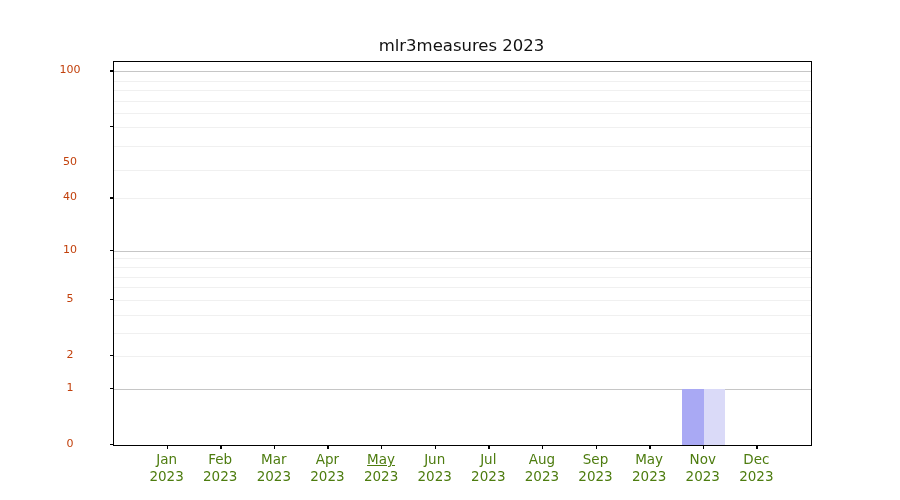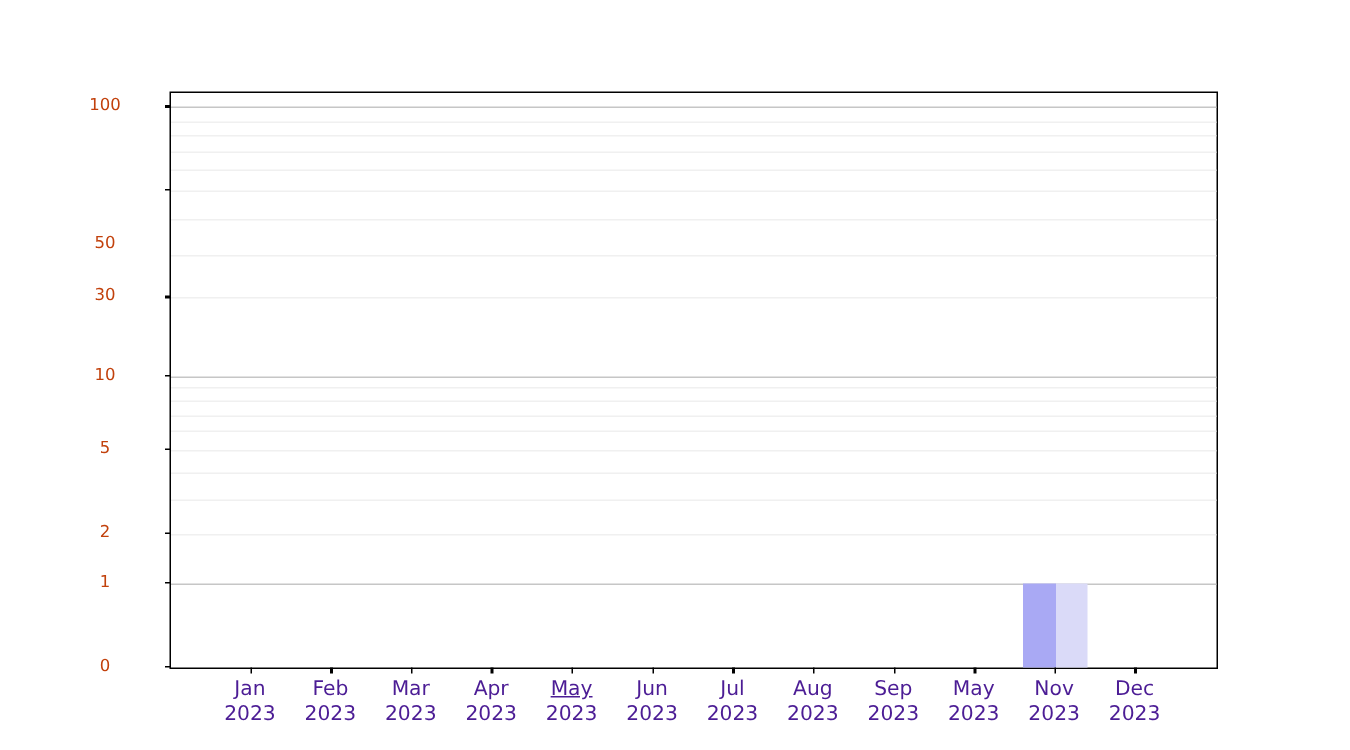--- a/index.html
+++ b/index.html
@@ -20,35 +20,36 @@
   .grid.minor{background:#f0f0f0;}
   .bar{position:absolute;}
   .ytick{position:absolute;width:4px;height:1.4px;background:#000000;}
   .xtick{position:absolute;width:1.4px;height:4px;background:#000000;}
   .ylab{
     position:absolute;left:38px;width:64px;text-align:center;
     font-size:11px;line-height:18px;color:#c2410c;
   }
   .xlab{
     position:absolute;width:64px;text-align:center;
-    font-size:13.5px;line-height:17px;color:#4c1d95;
+    font-size:13.5px;line-height:17px;color:#4d7c0f;
   }
   #legend{
     position:absolute;left:379px;top:391px;
     background:#ffffff;border:1px solid #cccccc;border-radius:4px;
     padding:5px 9px 5px 7px;display:flex;flex-direction:column;gap:3px;
     font-size:13.5px;line-height:19px;color:#111111;
   }
   .lrow{display:flex;align-items:center;}
   .swatch{display:inline-block;width:29px;height:13px;margin-right:9px;}
 </style>
 </head>
 <body>
 
 <div id="fig">
+  <div id="chart-title">mlr3measures 2023</div>
   <div id="plot">
       <div class="grid minor" style="top: 293.888px; background: rgb(240, 240, 240);"></div>
       <div class="grid minor" style="top: 270.606px; background: rgb(240, 240, 240);"></div>
       <div class="grid minor" style="top: 252.547px; background: rgb(240, 240, 240);"></div>
       <div class="grid minor" style="top: 237.792px; background: rgb(240, 240, 240);"></div>
       <div class="grid minor" style="top: 225.316px; background: rgb(240, 240, 240);"></div>
       <div class="grid minor" style="top: 214.509px; background: rgb(240, 240, 240);"></div>
       <div class="grid minor" style="top: 204.977px; background: rgb(240, 240, 240);"></div>
       <div class="grid minor" style="top: 196.45px; background: rgb(240, 240, 240);"></div>
       <div class="grid minor" style="top: 136.404px; background: rgb(240, 240, 240);"></div>
@@ -70,21 +71,21 @@
     <div class="ylab" style="top: 434.8px;">0</div>
     <div class="ytick" style="left: 109.5px; top: 387.703px;"></div>
     <div class="ylab" style="top: 378.703px;">1</div>
     <div class="ytick" style="left: 109.5px; top: 354.888px;"></div>
     <div class="ylab" style="top: 345.888px;">2</div>
     <div class="ytick" style="left: 109.5px; top: 298.792px;"></div>
     <div class="ylab" style="top: 289.792px;">5</div>
     <div class="ytick" style="left: 109.5px; top: 249.736px;"></div>
     <div class="ylab" style="top: 240.736px;">10</div>
     <div class="ytick" style="left: 109.5px; top: 197.404px;"></div>
-    <div class="ylab" style="top: 188.404px;">30</div>
+    <div class="ylab" style="top: 188.404px;">40</div>
     <div class="ytick" style="left: 109.5px; top: 125.594px;"></div>
     <div class="ylab" style="top: 116.594px; margin-top: 36px;">50</div>
     <div class="ytick" style="left: 109.5px; top: 70.2947px;"></div>
     <div class="ylab" style="top: 61.2947px;">100</div>
     <div class="xtick" style="left: 166.615px; top: 445px;"></div>
     <div class="xlab" style="left: 134.615px; top: 451px;">Jan</div>
     <div class="xlab" style="left: 134.615px; top: 468px;">2023</div>
     <div class="xtick" style="left: 220.231px; top: 445px;"></div>
     <div class="xlab" style="left: 188.231px; top: 451px;">Feb</div>
     <div class="xlab" style="left: 188.231px; top: 468px;">2023</div>

